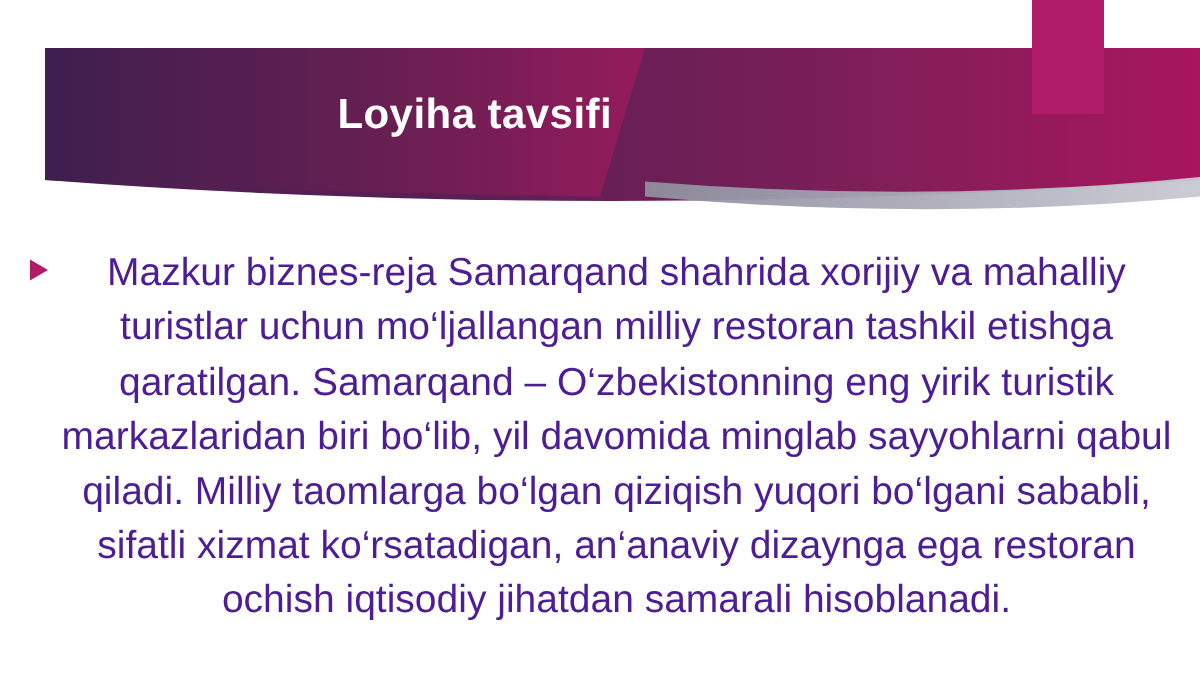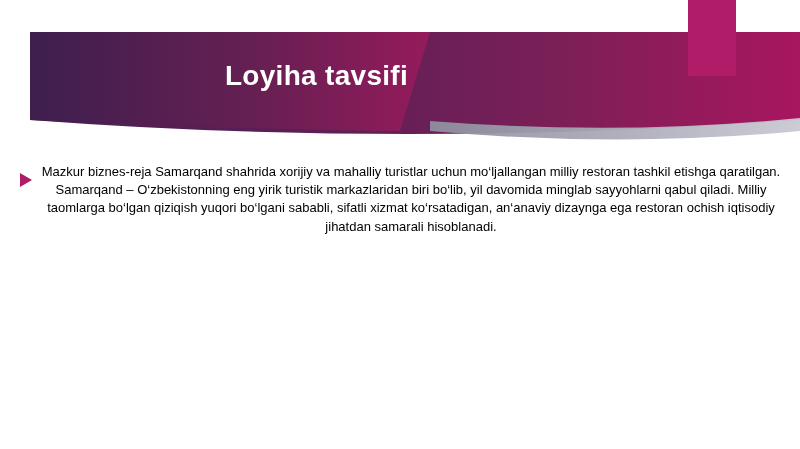--- a/index.html
+++ b/index.html
@@ -62,23 +62,23 @@
   .bullet-marker {
     flex: 0 0 auto;
     width: 20px;
     margin-top: 9px;
     margin-right: 2px;
   }
   .bullet-marker svg { display: block; }
   .body-text {
     flex: 1 1 auto;
     text-align: center;
-    font-size: 13px;
+    font-size: 26px;
     line-height: 1.40;
-    color: #000000;
+    color: #4c1d95;
     font-family: "Liberation Sans", sans-serif;
   }
   .para + .para { margin-top: 0; }
 </style>
 </head>
 <body>
 
 <div class="slide">
 
   <div class="header-wrap">

